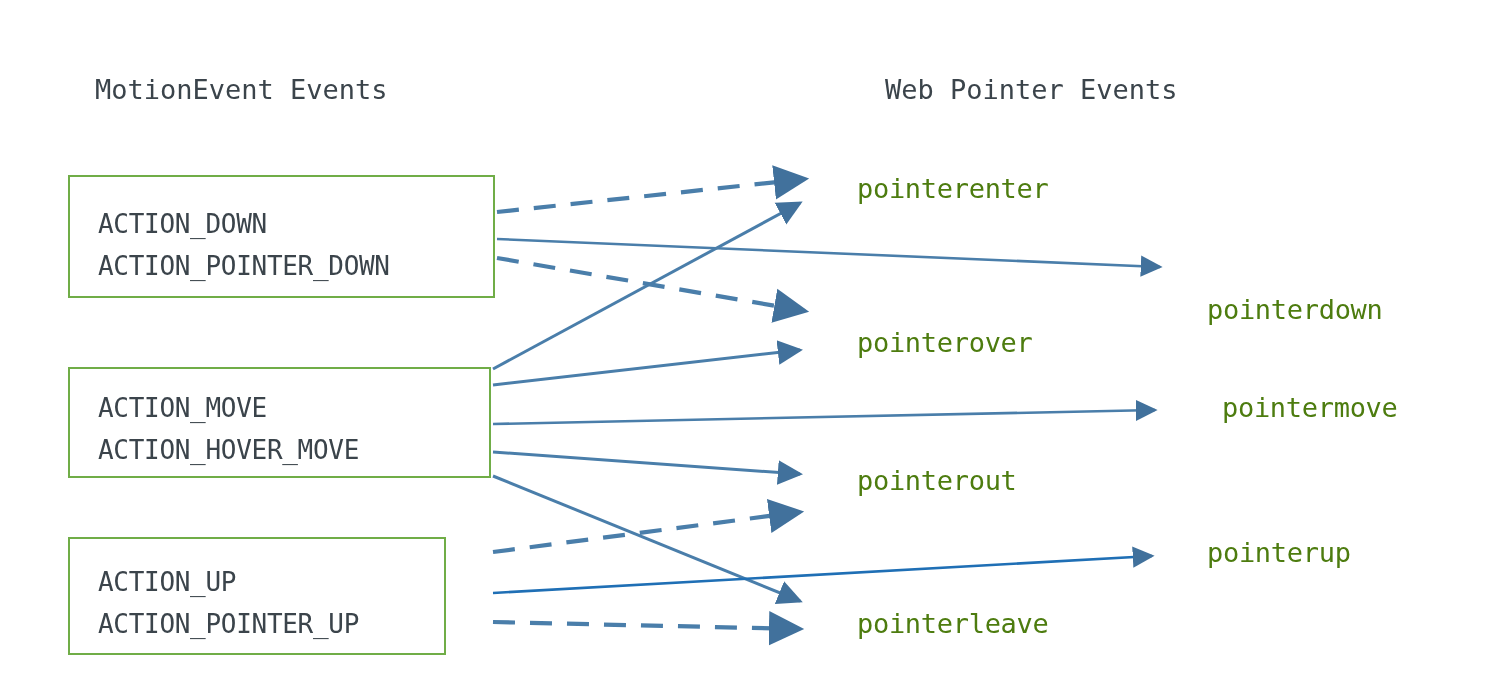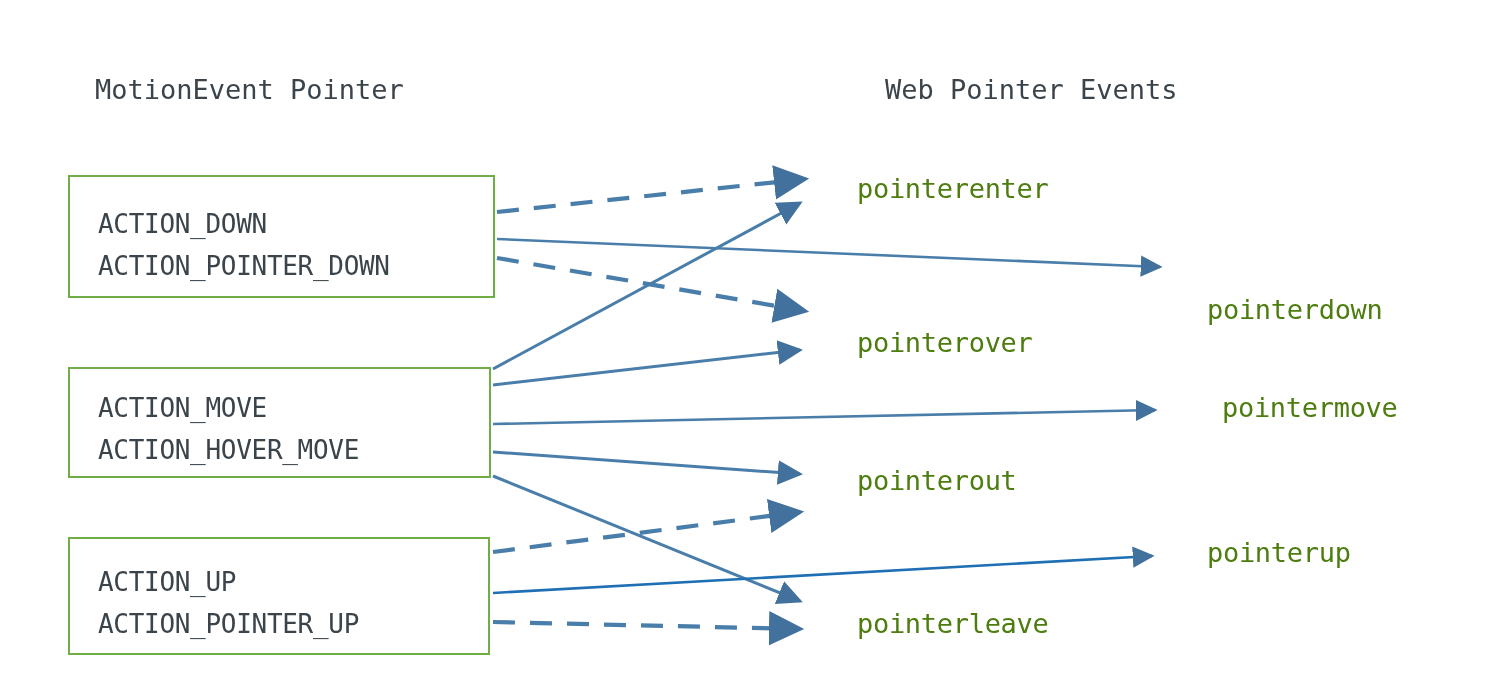--- a/index.html
+++ b/index.html
@@ -44,21 +44,21 @@
   }
 
   #box-down  { left: 68px; top: 175px; width: 427px; height: 123px; }
   #box-down  .l1 { top: 32px; }
   #box-down  .l2 { top: 74px; }
 
   #box-move  { left: 68px; top: 367px; width: 423px; height: 111px; }
   #box-move  .l1 { top: 24px; }
   #box-move  .l2 { top: 66px; }
 
-  #box-up    { left: 68px; top: 537px; width: 422px; height: 118px; padding-left: 16px; }
+  #box-up    { left: 68px; top: 537px; width: 378px; height: 118px; padding-left: 16px; }
   #box-up    .l1 { top: 28px; }
   #box-up    .l2 { top: 70px; }
 
   #edges {
     position: absolute;
     left: 0; top: 0;
     width: 1506px;
     height: 700px;
   }
 
@@ -76,21 +76,21 @@
   #lbl-pointermove  { left: 1198px; top: 392px; margin-left: 24px; }
   #lbl-pointerout   { left: 857px;  top: 465px; }
   #lbl-pointerup    { left: 1207px; top: 537px; }
   #lbl-pointerleave { left: 857px;  top: 608px; }
 </style>
 </head>
 <body>
 
 <div id="stage">
 
-  <div class="col-header" id="header-left">MotionEvent Pointer</div>
+  <div class="col-header" id="header-left">MotionEvent Events</div>
 
   <div class="col-header" id="header-right">Web Pointer Events</div>
 
   <svg id="edges" viewBox="0 0 1506 700" width="1506" height="700" xmlns="http://www.w3.org/2000/svg">
     <defs>
       <marker id="ah" markerWidth="9" markerHeight="9" refX="7.4" refY="4.5" orient="auto" markerUnits="strokeWidth">
         <path d="M0,0.4 L8.4,4.5 L0,8.6 Z" fill="#41719C"></path>
       </marker>
     </defs>
 

